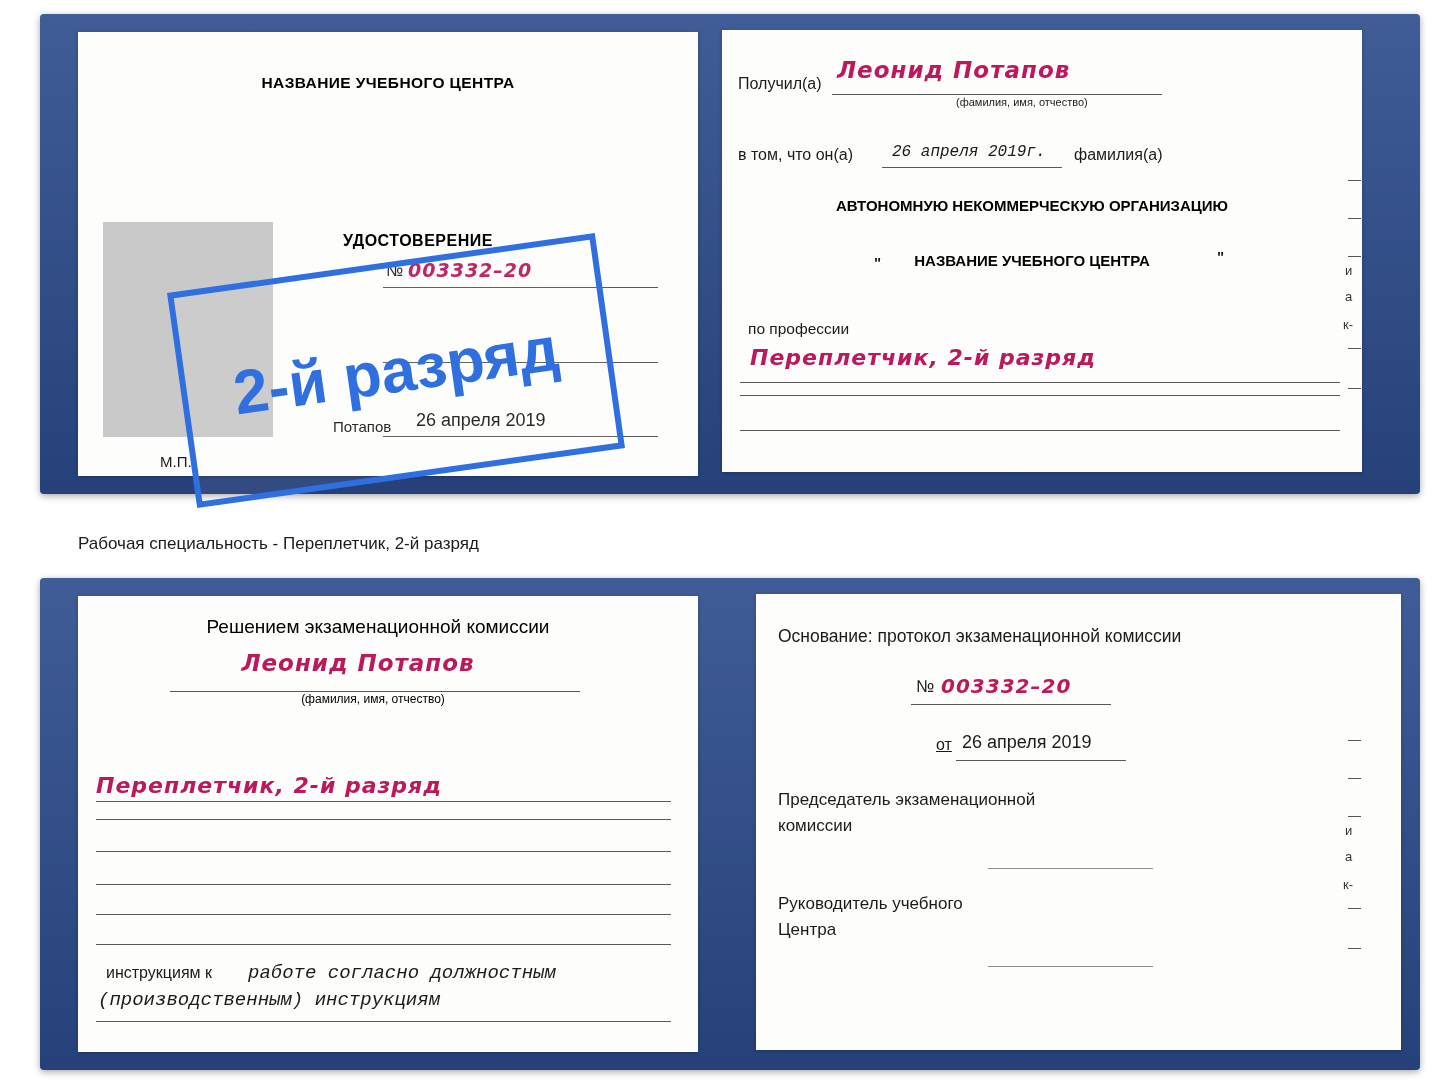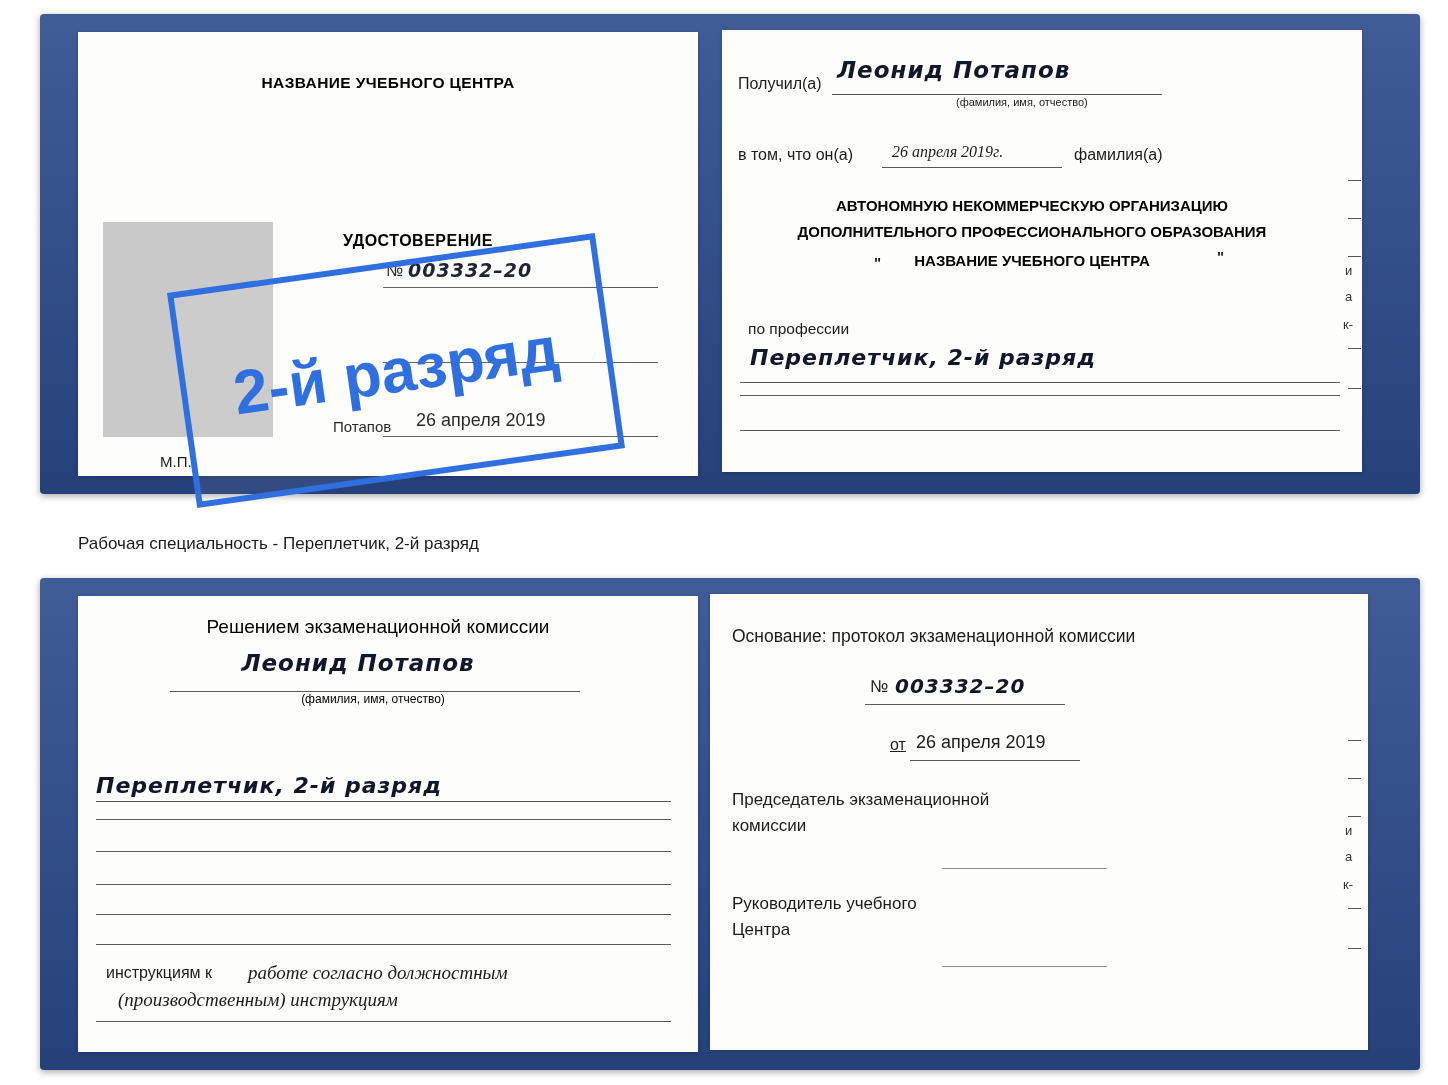--- a/index.html
+++ b/index.html
@@ -59,27 +59,27 @@
     position: absolute;
     white-space: pre;
     color: #1b1b1b;
   }
   .center-block {
     position: absolute;
     text-align: center;
   }
   .hand {
     font-family: "DejaVu Sans", sans-serif;
-    color: #0f172a;
+    color: #be185d;
     font-style: italic;
     font-weight: bold;
     letter-spacing: 1px;
   }
   .ital {
-    font-family: Liberation Serif, serif;
+    font-family: Liberation Mono, monospace;
     font-style: italic;
   }
   .rule {
     position: absolute;
     border-bottom: 1px solid #5a5a5a;
     height: 0;
   }
   .rule.thin { border-bottom: 1px solid #8d8d8d; }
 
   
@@ -159,21 +159,20 @@
       <div class="txt hand" style="left:115px; top:27px; font-size:23px;">Леонид Потапов</div>
       <div class="rule" style="left:110px; top:64px; width:330px;"></div>
       <div class="txt" style="left:234px; top:66px; font-size:11px;">(фамилия, имя, отчество)</div>
 
       <div class="txt" style="left:16px; top:116px; font-size:16px;">в том, что он(а)</div>
       <div class="txt ital" style="left:170px; top:113px; font-size:16px;">26 апреля 2019г.</div>
       <div class="rule" style="left:160px; top:137px; width:180px;"></div>
       <div class="txt" style="left:352px; top:116px; font-size:16px;">фамилия(а)</div>
 
       <div class="center-block" style="left:0; top:167px; width:620px; font-size:15px; font-weight:bold;">АВТОНОМНУЮ НЕКОММЕРЧЕСКУЮ ОРГАНИЗАЦИЮ</div>
-      <div class="center-block" style="left:0; top:193px; width:620px; font-size:15px; font-weight:bold;">ДОПОЛНИТЕЛЬНОГО ПРОФЕССИОНАЛЬНОГО ОБРАЗОВАНИЯ</div>
       <div class="txt" style="left:152px; top:224px; font-size:15px; font-weight:bold;">"</div>
       <div class="center-block" style="left:0; top:222px; width:620px; font-size:15px; font-weight:bold;">НАЗВАНИЕ УЧЕБНОГО ЦЕНТРА</div>
       <div class="txt" style="left:495px; top:218px; font-size:15px; font-weight:bold;">"</div>
 
       <div class="txt" style="left:26px; top:290px; font-size:15.5px;">по профессии</div>
 
       <div class="txt hand" style="left:28px; top:315px; font-size:22px;">Переплетчик, 2-й разряд</div>
       <div class="rule" style="left:18px; top:352px; width:600px;"></div>
       <div class="rule" style="left:18px; top:365px; width:600px;"></div>
       <div class="rule" style="left:18px; top:400px; width:600px;"></div>
@@ -212,26 +211,26 @@
 
       <div class="rule" style="left:18px; top:205px; width:575px;"></div>
       <div class="rule" style="left:18px; top:223px; width:575px;"></div>
       <div class="rule" style="left:18px; top:255px; width:575px;"></div>
       <div class="rule" style="left:18px; top:288px; width:575px;"></div>
       <div class="rule" style="left:18px; top:318px; width:575px;"></div>
       <div class="rule" style="left:18px; top:348px; width:575px;"></div>
 
       <div class="txt" style="left:28px; top:368px; font-size:16px;">инструкциям к</div>
       <div class="txt ital" style="left:170px; top:366px; font-size:19px;">работе согласно должностным</div>
-      <div class="txt ital" style="left:40px; top:393px; font-size:19px;">(производственным) инструкциям</div>
+      <div class="txt ital" style="left:20px; top:393px; font-size:19px;">(производственным) инструкциям</div>
       <div class="rule" style="left:18px; top:425px; width:575px;"></div>
     </div>
   </div>
 
-  <div class="page-sheet" style="left:710px; top:594px; width:645px; height:456px;padding-left:13px;">
+  <div class="page-sheet" style="left:756px; top:594px; width:645px; height:456px;">
     <div class="sheet-inner">
       <div class="txt" style="left:22px; top:32px; font-size:17.5px;">Основание: протокол экзаменационной комиссии</div>
 
       <div class="txt" style="left:160px; top:83px; font-size:17px;">№</div>
       <div class="txt hand" style="left:185px; top:80px; font-size:20px;">003332–20</div>
       <div class="rule" style="left:155px; top:110px; width:200px;"></div>
 
       <div class="txt" style="left:180px; top:142px; font-size:16px;text-decoration:underline;">от</div>
       <div class="txt" style="left:206px; top:138px; font-size:18px;">26 апреля 2019</div>
       <div class="rule" style="left:200px; top:166px; width:170px;"></div>

